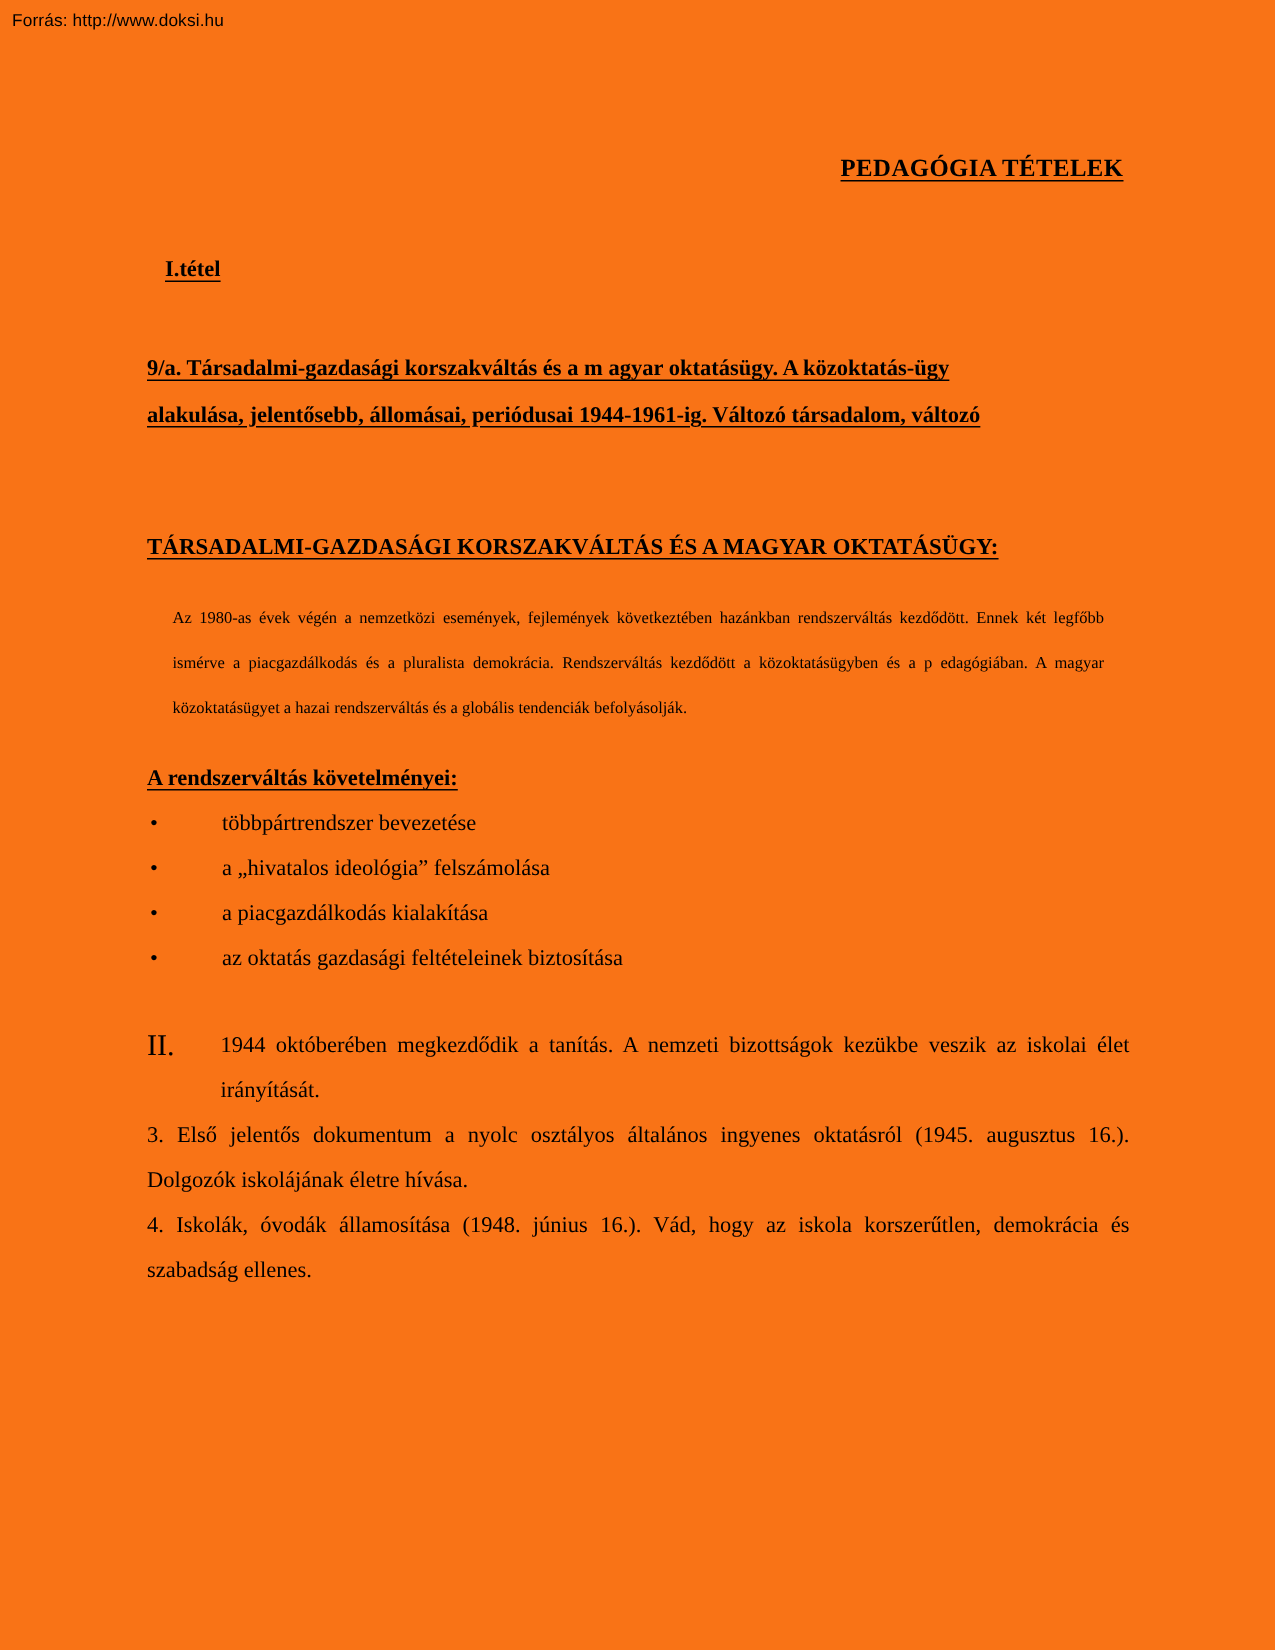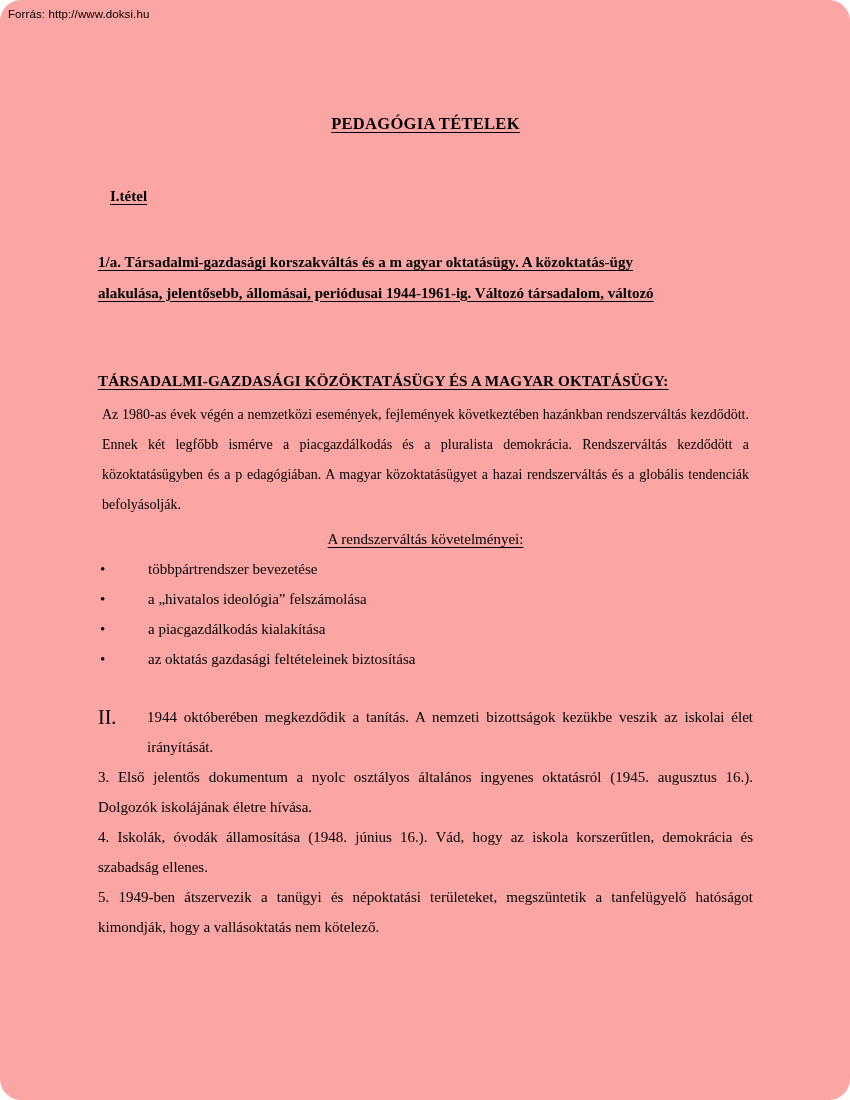--- a/index.html
+++ b/index.html
@@ -13,22 +13,21 @@
     height: 1100px;
     position: relative;
     font-family: "Liberation Serif", "DejaVu Serif", serif;
     color: #000000;
     overflow: hidden;
   }
 
   .page {
     position: absolute;
     inset: 0;
-    background: #fca5a5;
-    border-radius: 21px;
+    background: #f97316;
   }
 
   
   .source-line {
     position: absolute;
     left: 8px;
     top: 7px;
     font-family: "Liberation Sans", "DejaVu Sans", sans-serif;
     font-size: 11.5px;
     line-height: 14px;
@@ -39,23 +38,23 @@
 
   
   .content {
     position: absolute;
     left: 98px;
     top: 0;
     width: 655px;
   }
 
   .doc-title {
-    margin: 16px;
+    margin: 4px;
     padding: 0;
-    text-align: center;
+    text-align: right;
     font-size: 16.5px;
     font-weight: bold;
     letter-spacing: 0.3px;
     padding-top: 98px;
     font-family: Liberation Serif, serif;
   }
   .doc-title span {
     text-decoration: underline;
     text-underline-offset: 2.5px;
   }
@@ -96,32 +95,31 @@
   .section-heading span.u {
     text-decoration: underline;
     text-underline-offset: 2.5px;
   }
 
   .section-heading.tight {
     padding-top: 0;
   }
 
   p.body-par {
-    margin: 4px;
-    font-size: 14px;
+    margin: 17px;
+    font-size: 11px;
     text-align: justify;
     line-height: 30px;
   }
 
   .sub-heading {
     margin: 0;
     font-size: 15px;
-    font-weight: normal;
-    line-height: 30px;
-    text-align: center;
+    font-weight: bold;
+    line-height: 30px;
   }
   .sub-heading span {
     text-decoration: underline;
     text-underline-offset: 2.5px;
   }
 
   ul.bullets {
     margin: 0;
     padding: 0;
     list-style: none;
@@ -176,28 +174,28 @@
 
     <h1 class="doc-title">
       <span>PEDAGÓGIA TÉTELEK</span>
     </h1>
 
     <div class="tetel-label">
       <span>I.tétel</span>
     </div>
 
     <div class="lead-block">
-      <span class="u">1/a.  Társadalmi-gazdasági  korszakváltás  és  a m agyar  oktatásügy.  A  közoktatás-ügy</span><br>
+      <span class="u">9/a.  Társadalmi-gazdasági  korszakváltás  és  a m agyar  oktatásügy.  A  közoktatás-ügy</span><br>
       <span class="u">alakulása,  jelentősebb,  állomásai,  periódusai  1944-1961-ig.  Változó  társadalom,  változó</span><br>
     </div>
 
     <div class="spacer-lg"></div>
 
     <div class="section-heading">
-      <span class="u">TÁRSADALMI-GAZDASÁGI KÖZÖKTATÁSÜGY ÉS A MAGYAR OKTATÁSÜGY:</span>
+      <span class="u">TÁRSADALMI-GAZDASÁGI KORSZAKVÁLTÁS ÉS A MAGYAR OKTATÁSÜGY:</span>
     </div>
 
     <p class="body-par">Az 1980-as évek végén a nemzetközi események, fejlemények következtében hazánkban rendszerváltás kezdődött. Ennek két legfőbb ismérve a piacgazdálkodás és a pluralista demokrácia. Rendszerváltás kezdődött a közoktatásügyben és a p edagógiában. A magyar közoktatásügyet a hazai rendszerváltás és a globális tendenciák befolyásolják.</p>
 
     <div class="sub-heading">
       <span>A rendszerváltás követelményei:</span>
     </div>
 
     <ul class="bullets">
       <li>
@@ -221,16 +219,15 @@
     <div class="spacer-lg"></div>
 
 
     <div class="hang-item">
       <span class="marker">II.</span>
       <span>1944 októberében megkezdődik a tanítás. A nemzeti bizottságok kezükbe veszik az iskolai élet irányítását.</span>
     </div>
 
     <p class="num-par">3. Első jelentős dokumentum a nyolc osztályos általános ingyenes oktatásról (1945. augusztus 16.). Dolgozók iskolájának életre hívása.</p>
     <p class="num-par">4. Iskolák, óvodák államosítása (1948. június 16.). Vád, hogy az iskola korszerűtlen, demokrácia és szabadság ellenes.</p>
-    <p class="num-par">5. 1949-ben átszervezik a tanügyi és népoktatási területeket, megszüntetik a tanfelügyelő hatóságot kimondják, hogy a vallásoktatás nem kötelező.</p>
 
   </div>
 </div>
 
 </body></html>

